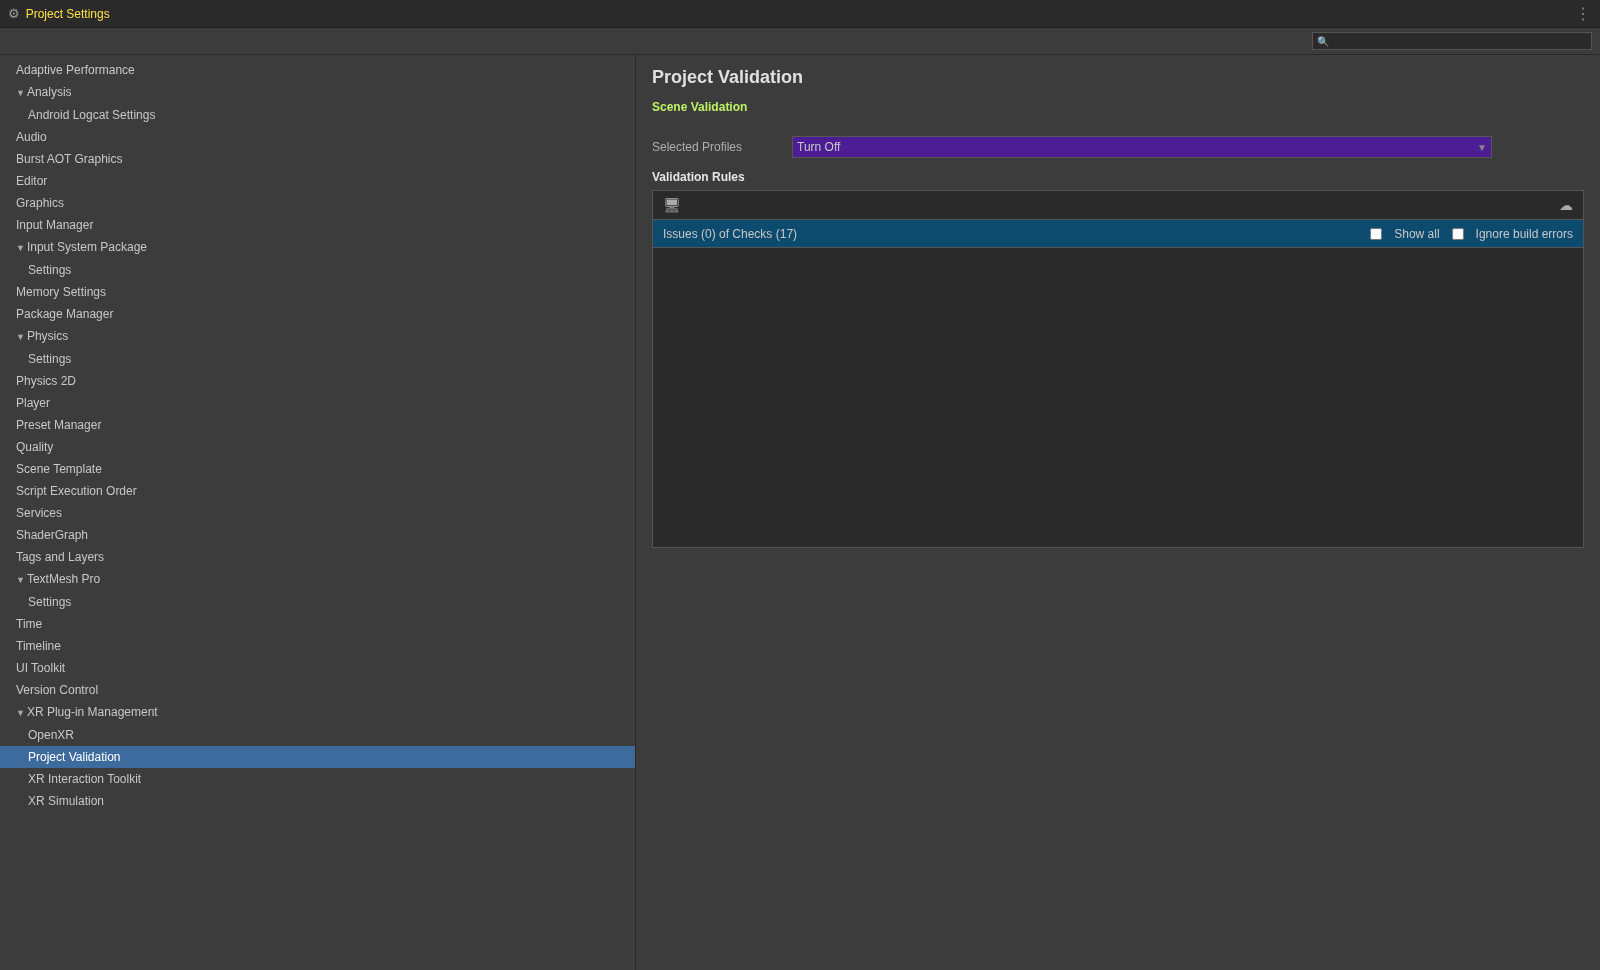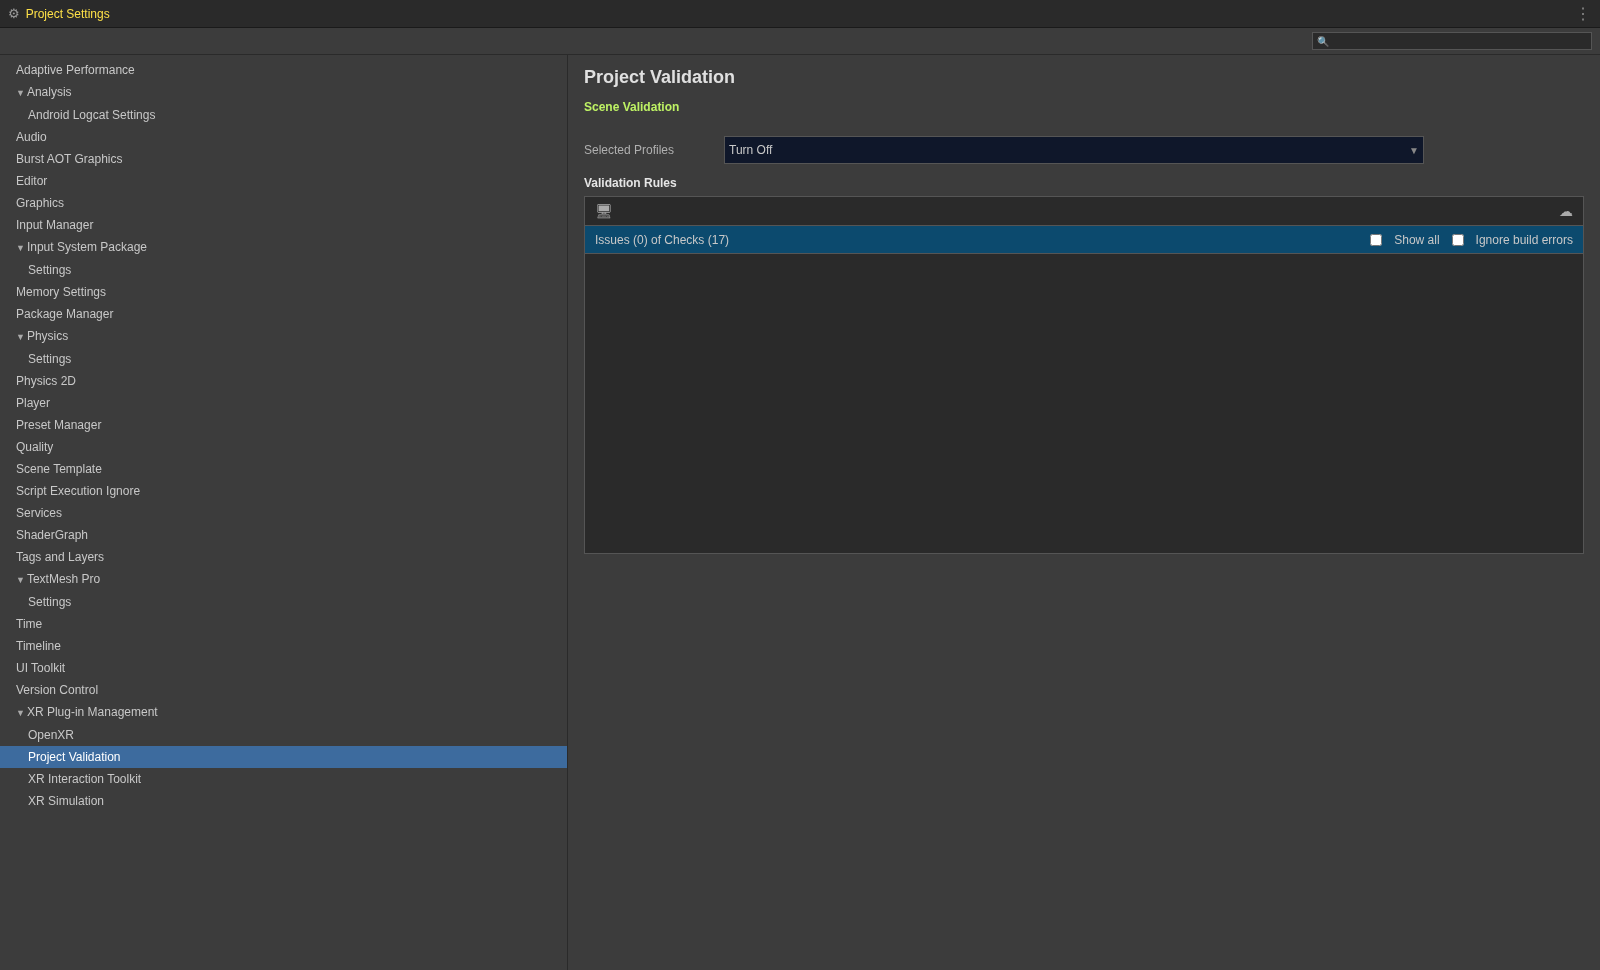--- a/index.html
+++ b/index.html
@@ -73,21 +73,21 @@
     }
 
     
     .main-layout {
       display: flex;
       height: calc(970px - 28px - 27px);
     }
 
     
     .sidebar {
-      width: 568px;
+      width: 636px;
       background: #3c3c3c;
       overflow-y: auto;
       border-right: 1px solid #2a2a2a;
       padding: 4px 0;
     }
     .sidebar-item {
       padding: 2px 8px 2px 16px;
       cursor: pointer;
       color: #c8c8c8;
       font-size: 12px;
@@ -132,25 +132,25 @@
       align-items: center;
       margin-bottom: 8px;
     }
     .field-label {
       width: 140px;
       color: #b0b0b0;
       font-size: 12px;
     }
     .field-dropdown {
       flex: 1;
-      background: #0f172a;
-      border: 1px solid #555;
-      color: #c8c8c8;
-      font-size: 12px;
-      height: 28px;
+      background: #4c1d95;
+      border: 1px solid #555;
+      color: #c8c8c8;
+      font-size: 12px;
+      height: 22px;
       padding: 0 4px;
       display: flex;
       align-items: center;
       justify-content: space-between;
       cursor: pointer;
       max-width: 700px;
     }
     .dropdown-arrow {
       color: #888;
       font-size: 10px;
@@ -263,21 +263,21 @@
       <div class="sidebar-item sub-item">Settings</div>
       <div class="sidebar-item">Memory Settings</div>
       <div class="sidebar-item">Package Manager</div>
       <div class="sidebar-item"><span class="triangle">▼</span>Physics</div>
       <div class="sidebar-item sub-item">Settings</div>
       <div class="sidebar-item">Physics 2D</div>
       <div class="sidebar-item">Player</div>
       <div class="sidebar-item">Preset Manager</div>
       <div class="sidebar-item">Quality</div>
       <div class="sidebar-item">Scene Template</div>
-      <div class="sidebar-item">Script Execution Ignore</div>
+      <div class="sidebar-item">Script Execution Order</div>
       <div class="sidebar-item">Services</div>
       <div class="sidebar-item">ShaderGraph</div>
       <div class="sidebar-item">Tags and Layers</div>
       <div class="sidebar-item"><span class="triangle">▼</span>TextMesh Pro</div>
       <div class="sidebar-item sub-item">Settings</div>
       <div class="sidebar-item">Time</div>
       <div class="sidebar-item">Timeline</div>
       <div class="sidebar-item">UI Toolkit</div>
       <div class="sidebar-item">Version Control</div>
       <div class="sidebar-item"><span class="triangle">▼</span>XR Plug-in Management</div>

